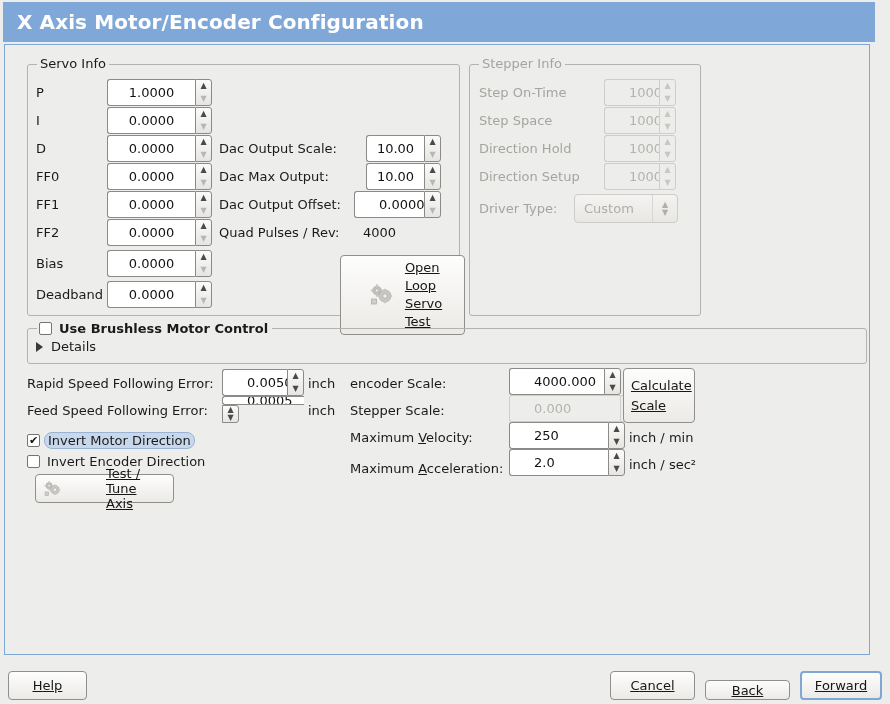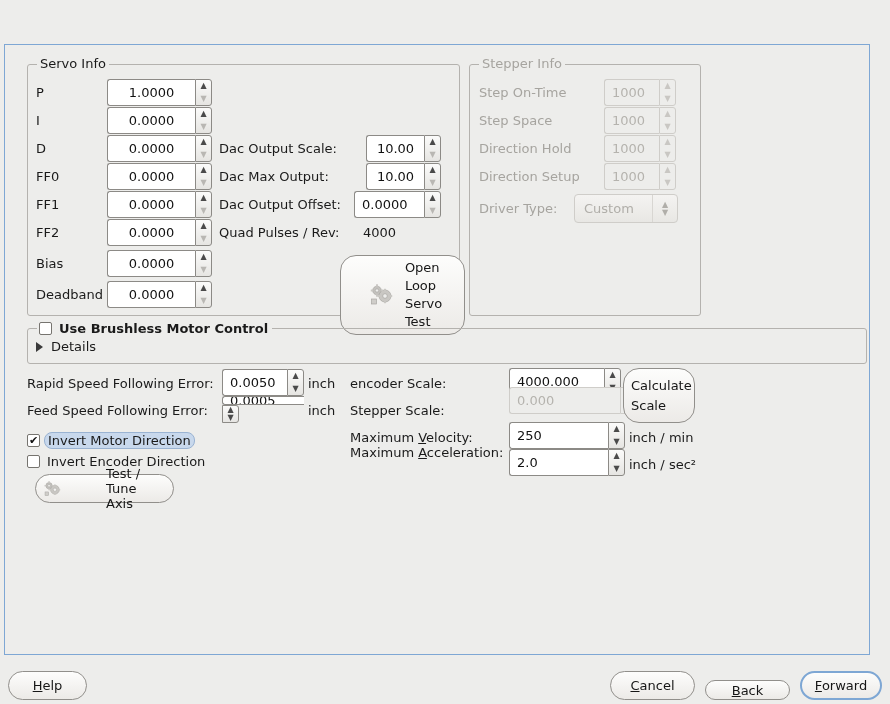--- a/index.html
+++ b/index.html
@@ -46,21 +46,21 @@
   .lbl.dis{color:#a6a49f;}
   .lbl u{text-decoration:underline;}
 
   
   .spin{position:absolute;display:flex;box-sizing:border-box;height:27px;}
   .spin .fld{
     flex:1;box-sizing:border-box;
     border:1px solid #8c8a86;border-right:none;border-radius:3px 0 0 3px;
     background:#ffffff;
     display:flex;align-items:center;
-    padding:0 7px;font-size:13px;color:#111;
+    padding:0 24px;font-size:13px;color:#111;
     overflow:hidden;
   }
   .spin .fld.center{justify-content:center;}
   .spin .fld.left{justify-content:flex-start;}
   .spin .btns{
     width:17px;box-sizing:border-box;
     border:1px solid #8c8a86;border-radius:0 3px 3px 0;
     background:linear-gradient(#fbfbfa,#e6e5e2);
     display:flex;flex-direction:column;
   }
@@ -82,24 +82,24 @@
   }
   .combo .ctext{flex:1;padding-left:9px;font-size:13px;color:#b0aea9;}
   .combo .carr{
     width:24px;display:flex;flex-direction:column;align-items:center;justify-content:center;
     border-left:1px solid #d8d6d2;height:100%;color:#b0aea9;font-size:8px;line-height:8px;
   }
 
   
   .btn{
     position:absolute;box-sizing:border-box;
-    border:1px solid #918f8b;border-radius:16px;
+    border:1px solid #918f8b;border-radius:4px;
     background:linear-gradient(#fdfdfc,#eceae7);
     display:flex;align-items:center;justify-content:center;
-    font-size:13px;color:#161616;cursor:default;
+    font-size:13px;color:#161616;cursor:default;text-decoration:underline;
   }
   .btn.focus{border:2px solid #7ea7d4;}
   .btn .blabel u{text-decoration:underline;}
 
   .oltest{flex-direction:row;padding:0;}
   .oltest .icowrap{width:48px;display:flex;align-items:center;justify-content:center;}
   .oltest .txt{
     display:flex;flex-direction:column;align-items:flex-start;justify-content:center;
     line-height:18px;font-size:13px;padding-right:6px;
   }
@@ -140,20 +140,23 @@
   
   .bottombar{position:absolute;left:0;top:660px;width:890px;height:44px;background:#ededeb;}
 
   .gearicon{display:block;}
 </style>
 </head>
 <body>
 
 <div class="dialog">
 
+  <div class="titlebar">
+    <div class="title">X Axis Motor/Encoder Configuration</div>
+  </div>
 
   <div class="content">
 
     <div class="groupbox" style="left:22px;top:19px;width:433px;height:252px;">
       <div class="gb-title">Servo Info</div>
 
       <div class="lbl" style="left:8px;top:20px;">P</div>
       <div class="lbl" style="left:8px;top:48px;">I</div>
       <div class="lbl" style="left:8px;top:76px;">D</div>
       <div class="lbl" style="left:8px;top:104px;">FF0</div>
@@ -397,21 +400,21 @@
     <div class="lbl" style="left:345px;top:331px;">encoder Scale:</div>
     <div class="spin" style="left:504px;top:323px;width:112px;">
       <div class="fld left">4000.000</div>
       <div class="btns">
           <div class="ar">▲</div>
           <div class="ar">▼</div>
         </div>
     </div>
 
     <div class="lbl" style="left:345px;top:358px;">Stepper Scale:</div>
-    <div class="spin disabled" style="left:504px;top:342px;width:128px;text-align:right;">
+    <div class="spin disabled" style="left:504px;top:350px;width:128px;text-align:right;">
       <div class="fld left">0.000</div>
       <div class="btns">
           <div class="ar">▲</div>
           <div class="ar">▼</div>
         </div>
     </div>
 
     <div class="btn calcbtn" style="left:618px;top:323px;width:72px;height:55px;">
       <span>Calculate</span>
       <span>Scale</span>
@@ -422,21 +425,21 @@
     </div>
     <div class="spin" style="left:504px;top:377px;width:116px;">
       <div class="fld left">250</div>
       <div class="btns">
           <div class="ar">▲</div>
           <div class="ar">▼</div>
         </div>
     </div>
     <div class="lbl" style="left:624px;top:385px;">inch / min</div>
 
-    <div class="lbl" style="left:345px;top:400px;text-align:right;">
+    <div class="lbl" style="left:345px;top:416px;text-align:right;">
       <span>Maximum </span><u>A</u><span>cceleration:</span>
     </div>
     <div class="spin" style="left:504px;top:404px;width:116px;">
       <div class="fld left">2.0</div>
       <div class="btns">
           <div class="ar">▲</div>
           <div class="ar">▼</div>
         </div>
     </div>
     <div class="lbl" style="left:624px;top:412px;">inch / sec²</div>

